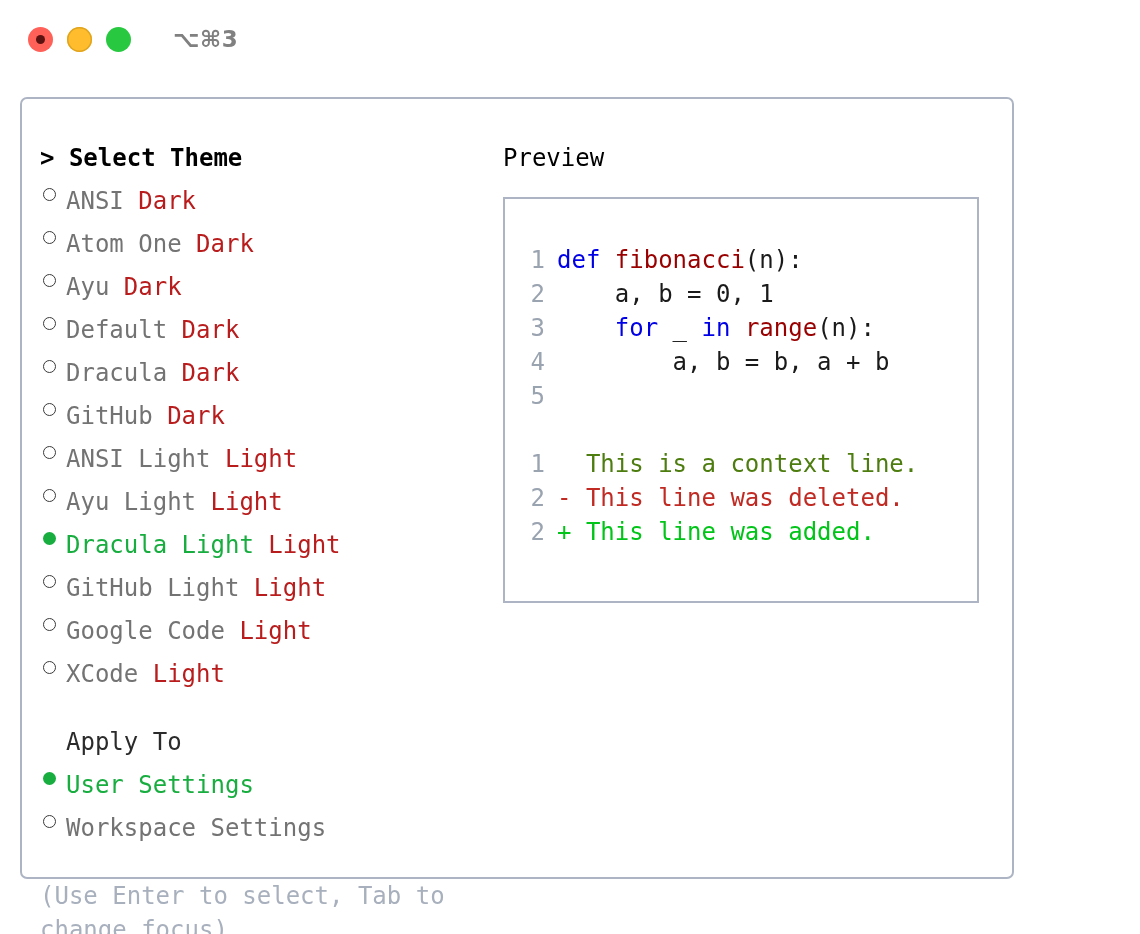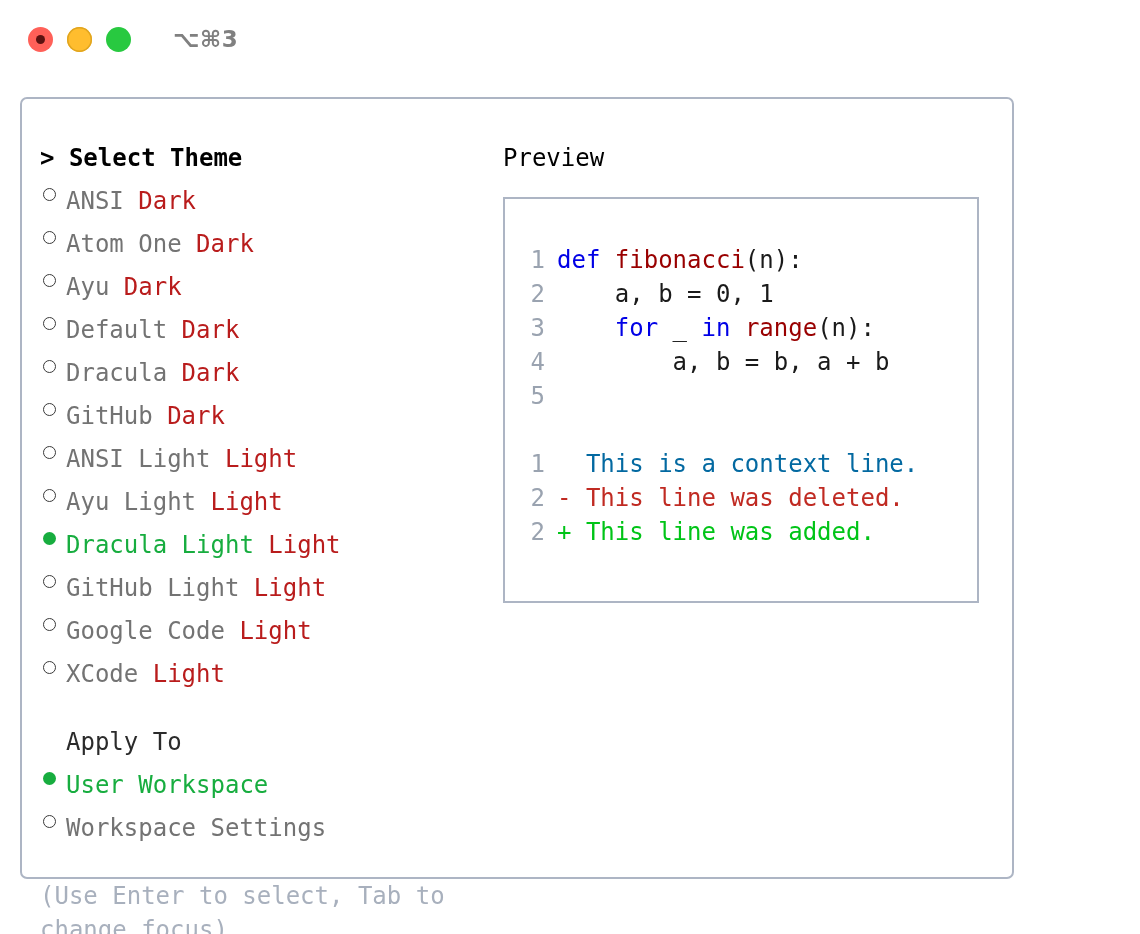--- a/index.html
+++ b/index.html
@@ -186,21 +186,21 @@
     width: 30px;
     flex: none;
     text-align: right;
     color: #9aa3b0;
     margin-right: 12px;
   }
   .blank-line { height: 34px; }
   .tok-kw    { color: #0000e6; }
   .tok-fn    { color: #990000; }
   .tok-plain { color: #1a1a1a; }
-  .diff-context { color: #0369a1; }
+  .diff-context { color: #4d7c0f; }
   .diff-del     { color: #c02a22; text-align: center; }
   .diff-add     { color: #00c417; }
 </style>
 </head>
 <body>
 
 <div class="app-window">
 
   <div class="titlebar">
     <div class="traffic-lights">
@@ -231,21 +231,21 @@
             <div class="option-row"><span class="bullet-dot bullet-open"></span><span class="opt-label">GitHub Light</span><span> </span><span class="opt-category">Light</span></div>
             <div class="option-row"><span class="bullet-dot bullet-open"></span><span class="opt-label">Google Code</span><span> </span><span class="opt-category">Light</span></div>
             <div class="option-row"><span class="bullet-dot bullet-open"></span><span class="opt-label">XCode</span><span> </span><span class="opt-category">Light</span></div>
           </div>
 
         <div class="group-gap"></div>
 
         <div class="subsection-title">Apply To</div>
 
         <div id="apply-list">
-            <div class="option-row"><span class="bullet-dot bullet-filled"></span><span class="opt-label selected">User Workspace</span></div>
+            <div class="option-row"><span class="bullet-dot bullet-filled"></span><span class="opt-label selected">User Settings</span></div>
             <div class="option-row"><span class="bullet-dot bullet-open"></span><span class="opt-label">Workspace Settings</span></div>
           </div>
 
         <div class="hint">(Use Enter to select, Tab to change focus)</div>
       </div>
 
       <div class="right-col">
         <div class="preview-heading">Preview</div>
 
         <div class="preview-box">

